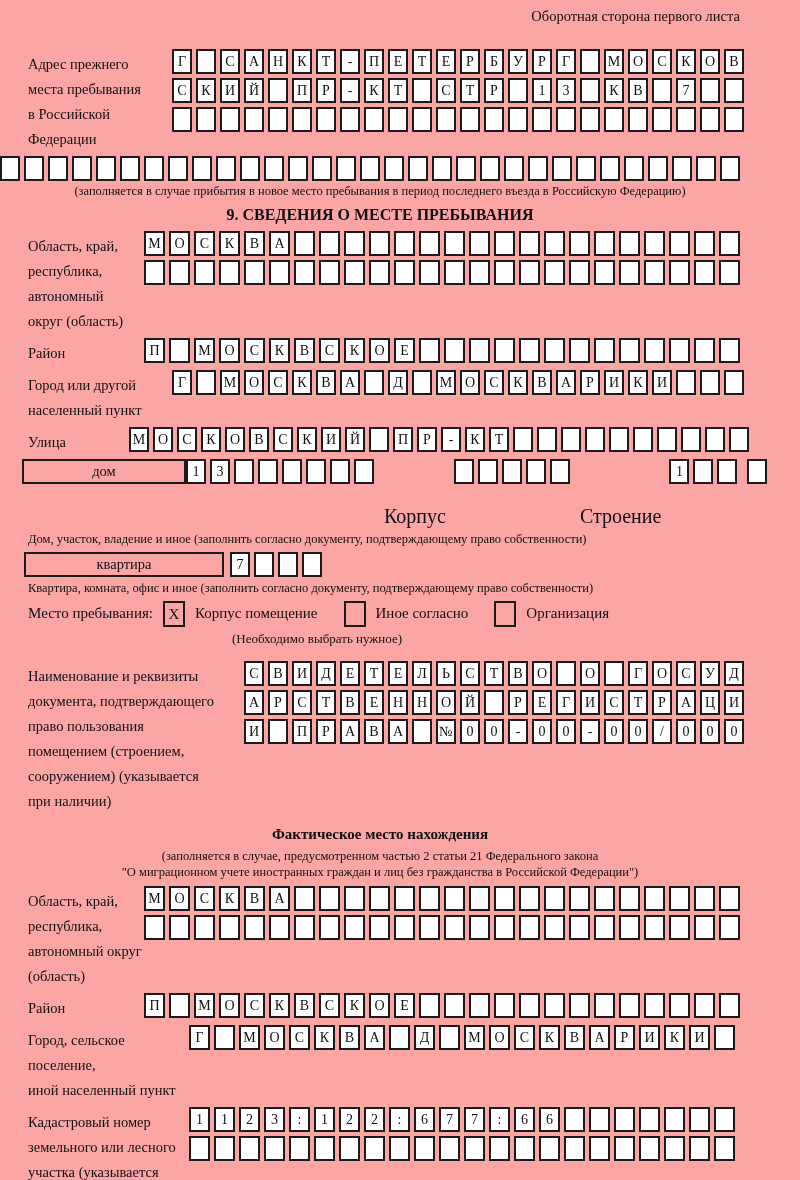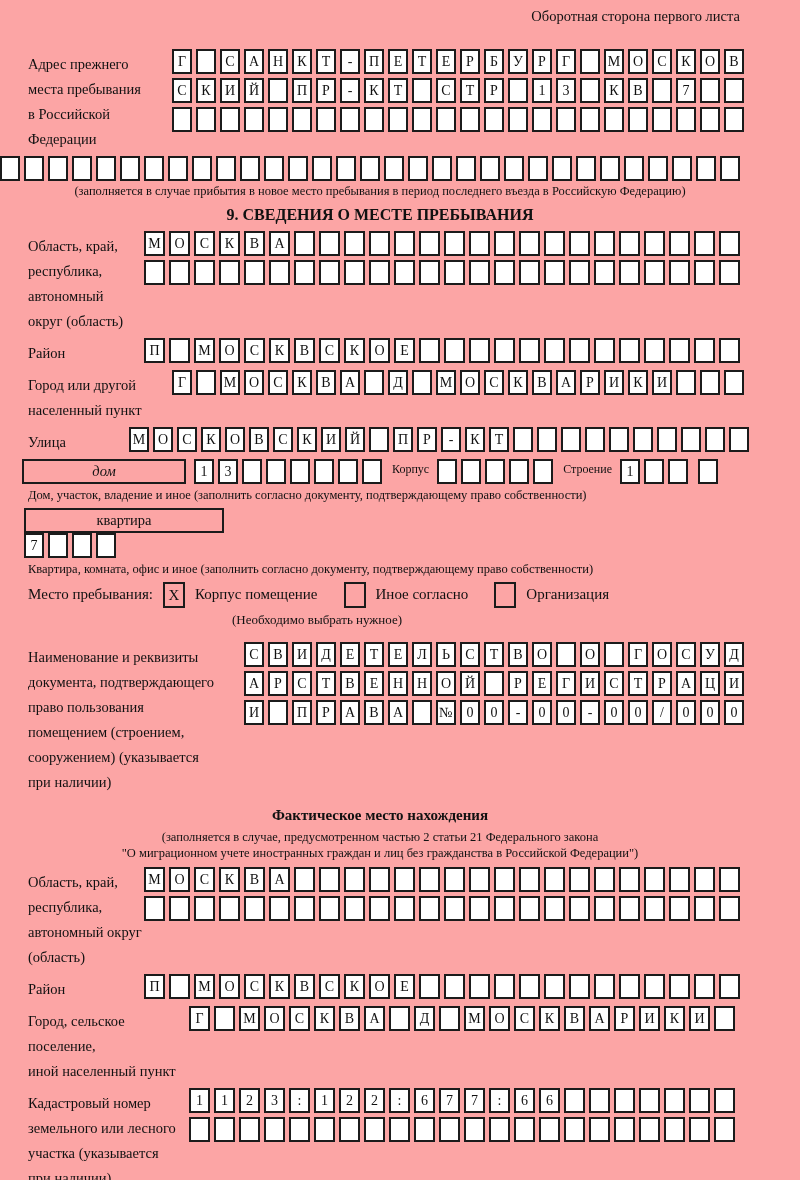--- a/index.html
+++ b/index.html
@@ -32,23 +32,23 @@
   .fullrow{ margin-left:-28px; margin-top:1px; margin-bottom:3px;}
   .note{ font-size:12.5px; margin:1px 0 5px 0;}
   .centerband{ margin-left:-28px; width:760px; text-align:center;}
   .h2{ margin-left:-28px; width:760px; text-align:center; font-weight:bold; font-size:16px; margin-top:7px; margin-bottom:7px;}
   .h3{ margin-left:-28px; width:760px; text-align:center; font-weight:bold; font-size:15px; margin-top:12px; margin-bottom:6px;}
   .wbox{
     flex:none; box-sizing:border-box; height:25px;
     border:2px solid #1b1b1b; display:flex; align-items:center; justify-content:center;
     font-size:14.5px;
   }
-  .bw164{width:164px; margin-right:8px;font-style:italic;}
+  .bw164{width:164px; margin-right:0;}
   .bw200{width:200px; margin-right:6px;}
-  .inline-lbl{ font-size:12px; padding:3px 8px 0 10px;}
+  .inline-lbl{ font-size:20px; padding:3px 8px 0 10px;margin-top:43px;}
   .gapL{ margin-left:10px;}
   .checkbox{
     flex:none; width:22px; height:26px; box-sizing:border-box;
     border:2px solid #1b1b1b; display:flex; align-items:center; justify-content:center;
     font-size:15px; margin:0 10px;
   }
   .stay-lbl{ font-size:15px; padding-top:4px;}
   .opt{ font-size:15px; padding-top:4px; margin-right:16px;}
   .choose{ margin-left:204px; font-size:13px; margin-top:0; margin-bottom:6px;}
   .doc-row{ margin-top:14px;}
@@ -372,21 +372,21 @@
         <span class="cell">1</span>
         <span class="cell"></span>
         <span class="cell"></span>
       </div>
     <div class="cell-row gapL">
         <span class="cell"></span>
       </div>
   </div>
   <div class="note">Дом, участок, владение и иное (заполнить согласно документу, подтверждающему право собственности)</div>
 
-  <div class="frow" style="margin-left:-4px;flex-direction:column;">
+  <div class="frow" style="margin-left:-4px;">
     <div class="wbox bw200">квартира</div>
     <div class="cell-row">
         <span class="cell">7</span>
         <span class="cell"></span>
         <span class="cell"></span>
         <span class="cell"></span>
       </div>
   </div>
   <div class="note">Квартира, комната, офис и иное (заполнить согласно документу, подтверждающему право собственности)</div>
 

